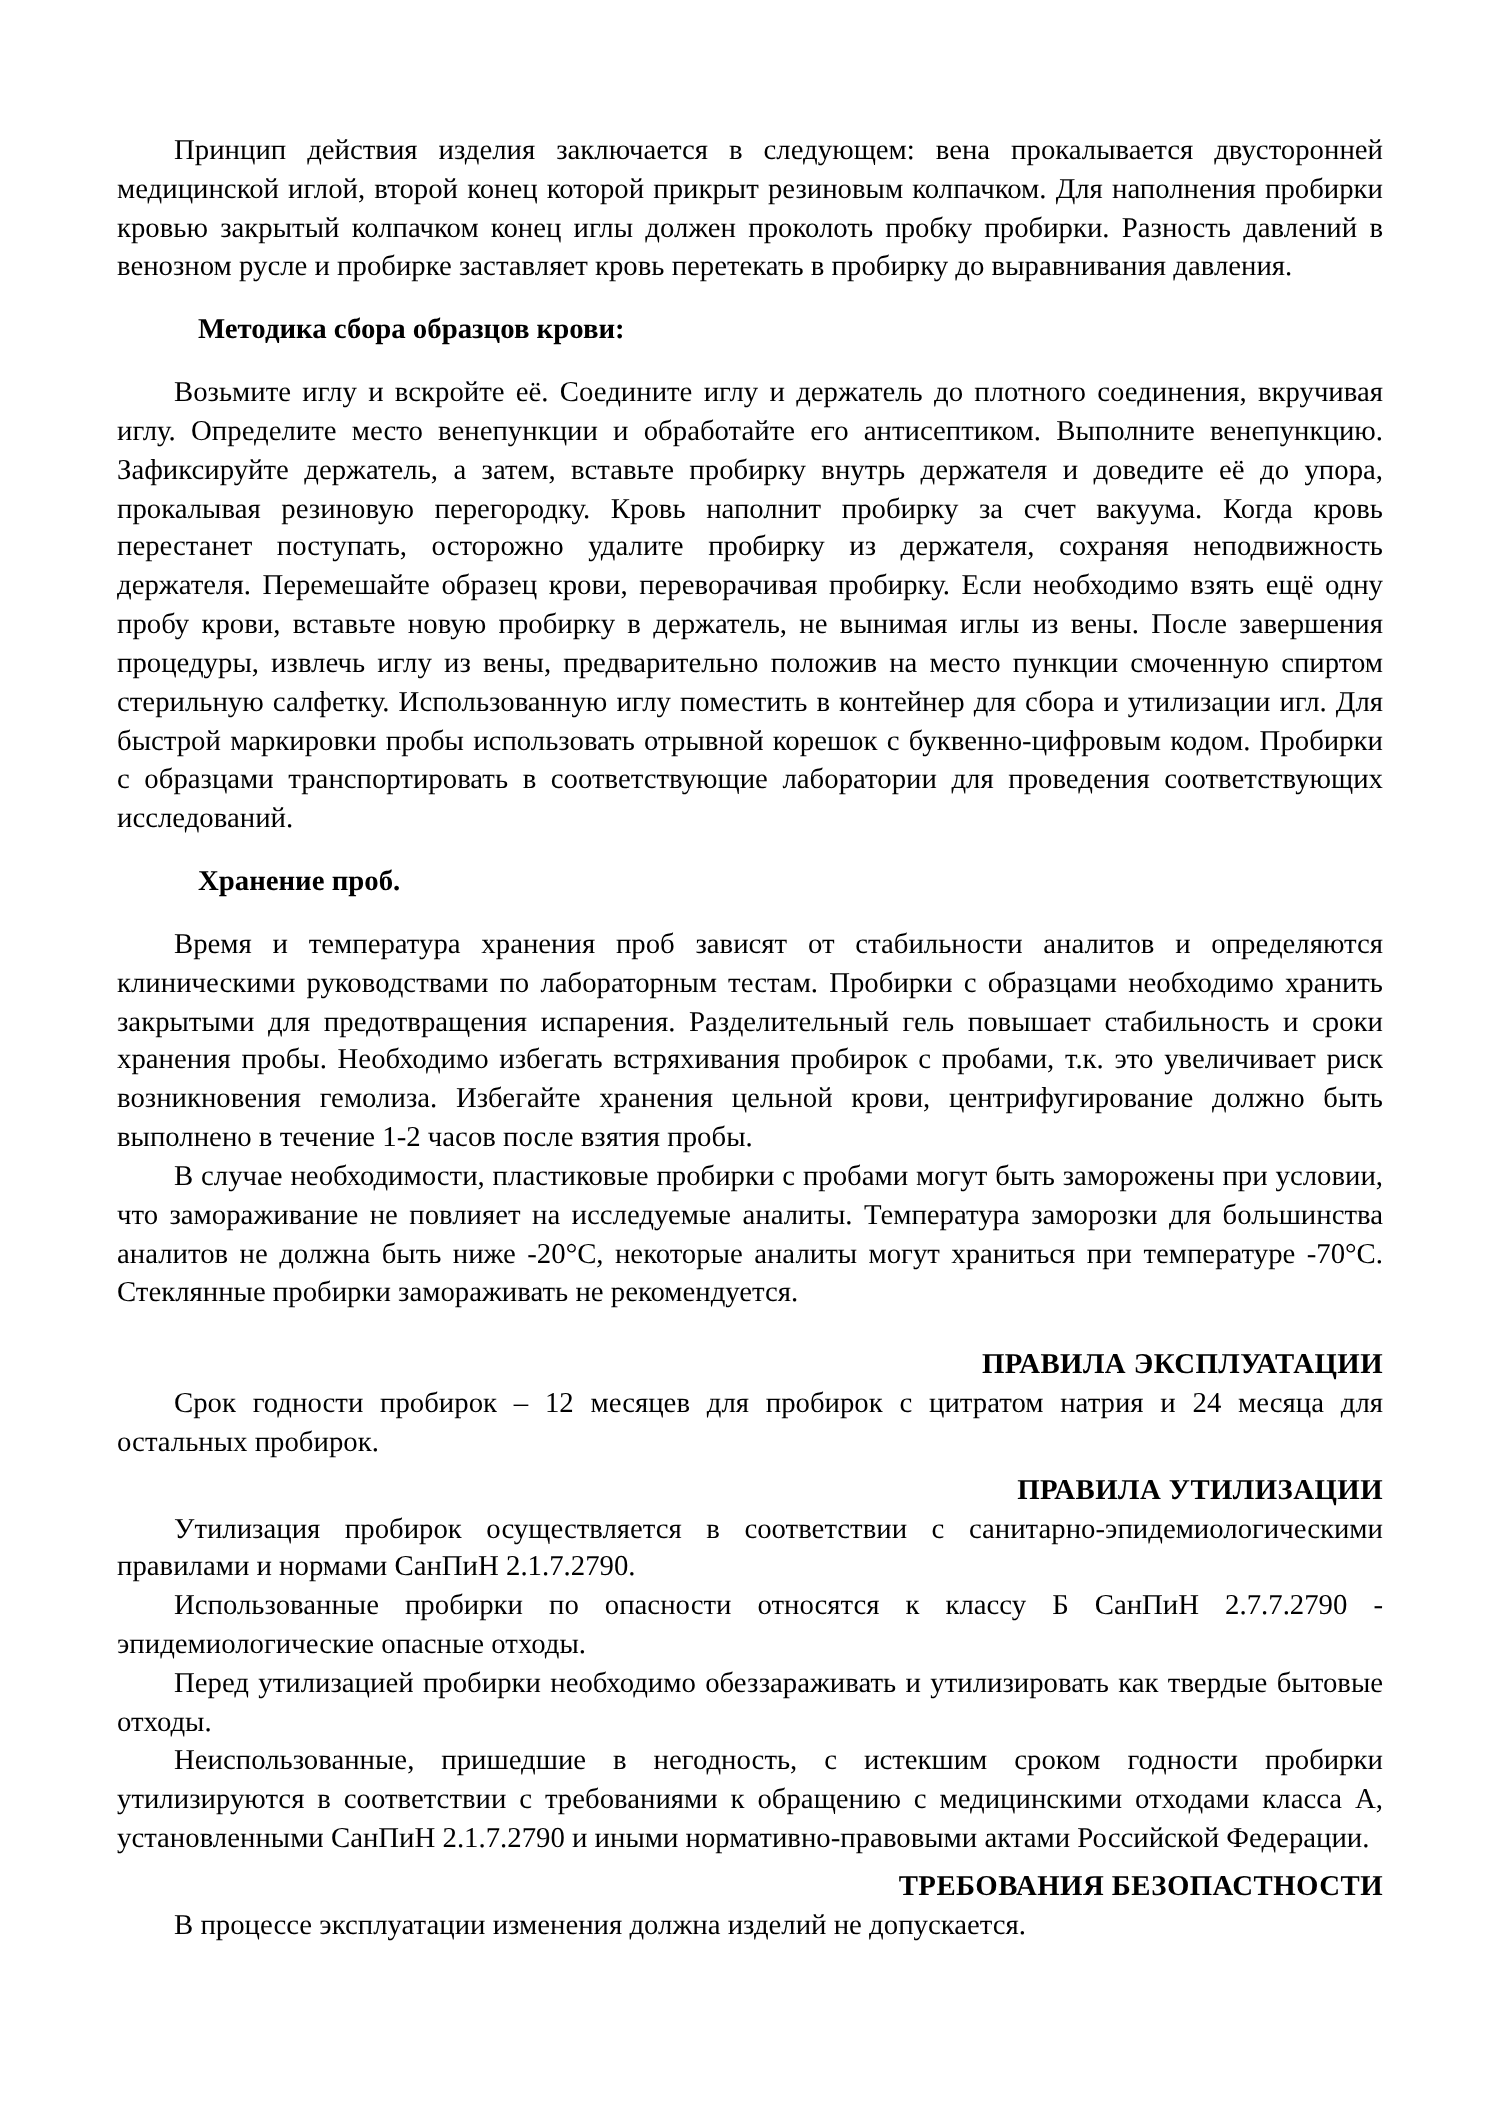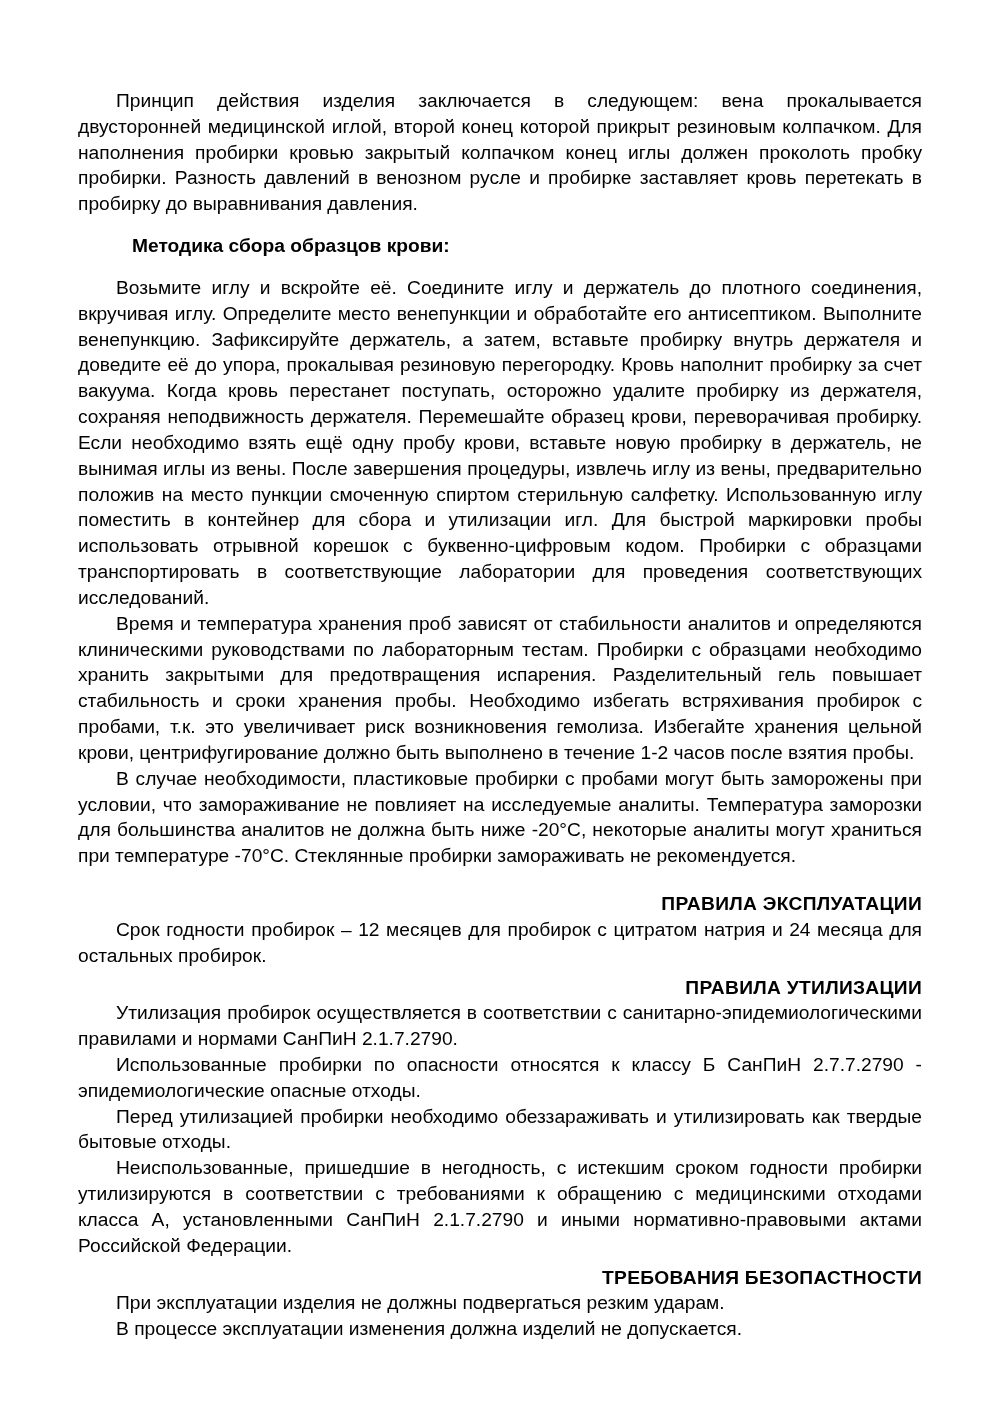--- a/index.html
+++ b/index.html
@@ -7,21 +7,21 @@
     padding: 0;
     background: #ffffff;
   }
   .page {
     width: 1000px;
     height: 1414px;
     background: #ffffff;
     position: relative;
     box-sizing: border-box;
     padding: 88px 78px 0 78px;
-    font-family: Liberation Sans, sans-serif;
+    font-family: Liberation Serif, serif;
     color: #000000;
   }
   .doc {
     font-size: 19.2px;
     line-height: 1.345;
     text-align: justify;
     text-justify: inter-word;
   }
   p {
     margin: 0;
@@ -49,20 +49,21 @@
 
 <div class="page">
   <div class="doc">
 
     <p>Принцип действия изделия заключается в следующем: вена прокалывается двусторонней медицинской иглой, второй конец которой прикрыт резиновым колпачком. Для наполнения пробирки кровью закрытый колпачком конец иглы должен проколоть пробку пробирки. Разность давлений в венозном русле и пробирке заставляет кровь перетекать в пробирку до выравнивания давления.</p>
 
     <p class="heading-bold">Методика сбора образцов крови:</p>
 
     <p>Возьмите иглу и вскройте её. Соедините иглу и держатель до плотного соединения, вкручивая иглу. Определите место венепункции и обработайте его антисептиком. Выполните венепункцию. Зафиксируйте держатель, а затем, вставьте пробирку внутрь держателя и доведите её до упора, прокалывая резиновую перегородку. Кровь наполнит пробирку за счет вакуума. Когда кровь перестанет поступать, осторожно удалите пробирку из держателя, сохраняя неподвижность держателя. Перемешайте образец крови, переворачивая пробирку. Если необходимо взять ещё одну пробу крови, вставьте новую пробирку в держатель, не вынимая иглы из вены. После завершения процедуры, извлечь иглу из вены, предварительно положив на место пункции смоченную спиртом стерильную салфетку. Использованную иглу поместить в контейнер для сбора и утилизации игл. Для быстрой маркировки пробы использовать отрывной корешок с буквенно-цифровым кодом. Пробирки с образцами транспортировать в соответствующие лаборатории для проведения соответствующих исследований.</p>
 
+    <p class="heading-bold">Хранение проб.</p>
 
     <p>Время и температура хранения проб зависят от стабильности аналитов и определяются клиническими руководствами по лабораторным тестам. Пробирки с образцами необходимо хранить закрытыми для предотвращения испарения. Разделительный гель повышает стабильность и сроки хранения пробы. Необходимо избегать встряхивания пробирок с пробами, т.к. это увеличивает риск возникновения гемолиза. Избегайте хранения цельной крови, центрифугирование должно быть выполнено в течение 1-2 часов после взятия пробы.</p>
 
     <p>В случае необходимости, пластиковые пробирки с пробами могут быть заморожены при условии, что замораживание не повлияет на исследуемые аналиты. Температура заморозки для большинства аналитов не должна быть ниже -20°С, некоторые аналиты могут храниться при температуре -70°С. Стеклянные пробирки замораживать не рекомендуется.</p>
 
     <div class="gap-md"></div>
 
     <p class="center-head">ПРАВИЛА ЭКСПЛУАТАЦИИ</p>
 
 
@@ -77,18 +78,17 @@
     <p>Использованные пробирки по опасности относятся к классу Б СанПиН 2.7.7.2790 - эпидемиологические опасные отходы.</p>
 
     <p>Перед утилизацией пробирки необходимо обеззараживать и утилизировать как твердые бытовые отходы.</p>
 
     <p>Неиспользованные, пришедшие в негодность, с истекшим сроком годности пробирки утилизируются в соответствии с требованиями к обращению с медицинскими отходами класса А, установленными СанПиН 2.1.7.2790 и иными нормативно-правовыми актами Российской Федерации.</p>
 
     <div class="gap-sm"></div>
 
     <p class="center-head">ТРЕБОВАНИЯ БЕЗОПАСТНОСТИ</p>
 
-    <p>При эксплуатации изделия не должны подвергаться резким ударам.</p>
 
     <p>В процессе эксплуатации изменения должна изделий не допускается.</p>
 
   </div>
 </div>
 
 </body></html>

